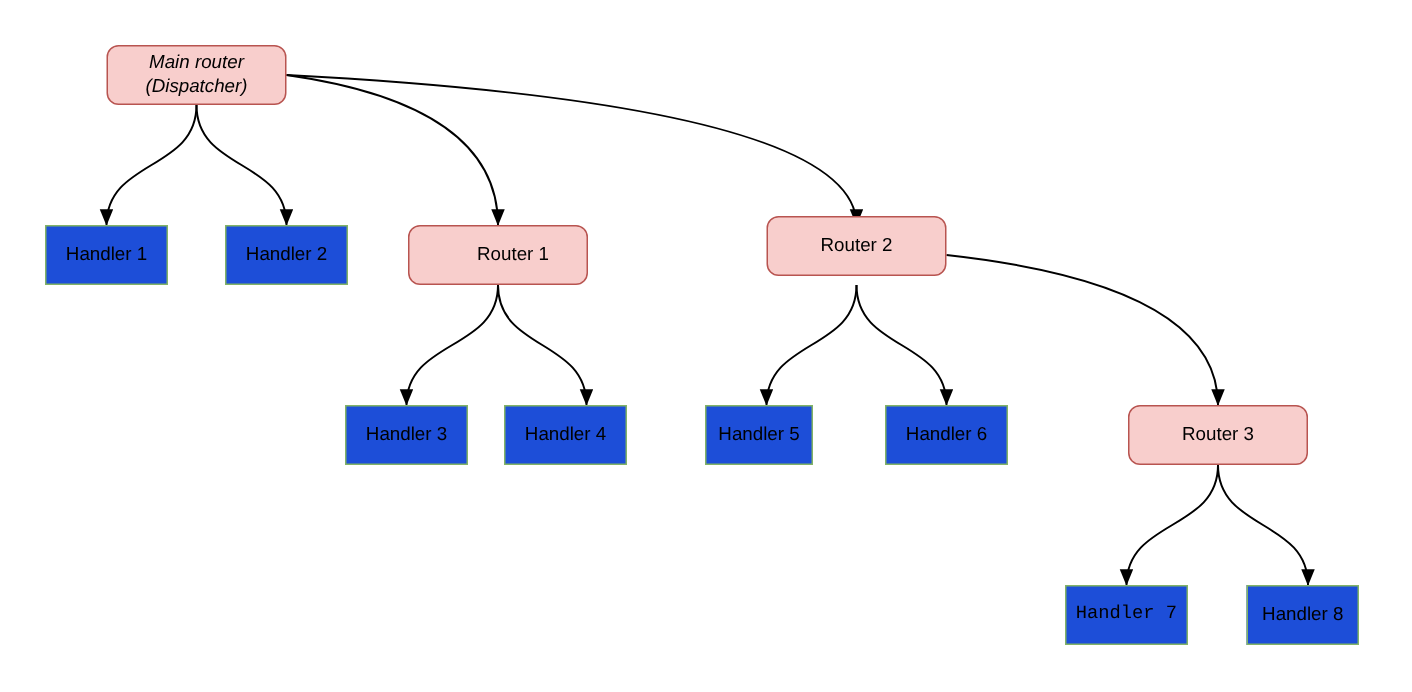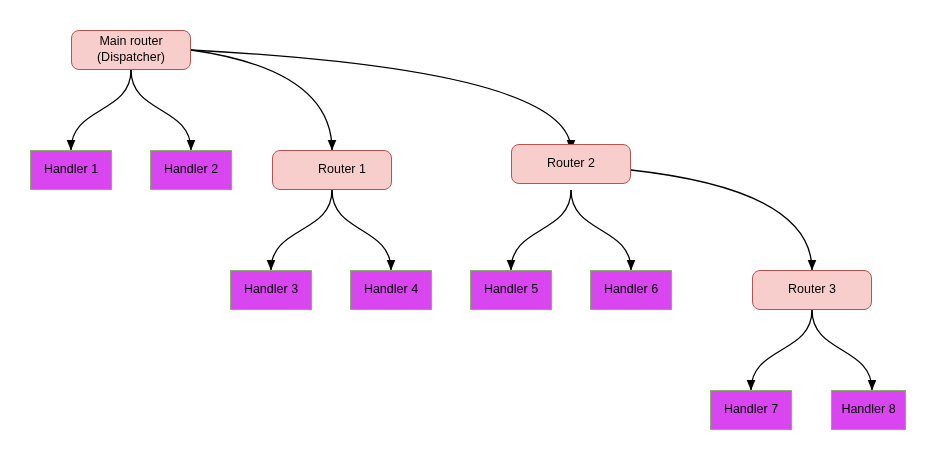--- a/index.html
+++ b/index.html
@@ -40,21 +40,21 @@
     white-space: pre-line;
     border-style: solid;
     border-width: 1px;
   }
   .node.router {
     background: #f8cecc;
     border-color: #b85450;
     border-radius: 8px;
   }
   .node.handler {
-    background: #d946ef;
+    background: #1d4ed8;
     border-color: #82b366;
     border-radius: 0;
   }
 </style>
 </head>
 <body>
 
 <div class="canvas">
   <svg class="edge-layer" width="941" height="461" viewBox="0 0 941 461" xmlns="http://www.w3.org/2000/svg">
     <defs>
@@ -70,27 +70,27 @@
         <path class="edge" d="M 332 190 C 332 234, 271 226, 271 270" marker-end="url(#arrow)" stroke="#000000"></path>
         <path class="edge" d="M 332 190 C 332 234, 391 226, 391 270" marker-end="url(#arrow)" stroke="#000000"></path>
         <path class="edge" d="M 571 190 C 571 234, 511 226, 511 270" marker-end="url(#arrow)" stroke="#000000"></path>
         <path class="edge" d="M 571 190 C 571 234, 631 226, 631 270" marker-end="url(#arrow)" stroke="#000000"></path>
         <path class="edge" d="M 631 170 C 721.5 180, 812 205, 812 270" marker-end="url(#arrow)" stroke="#000000"></path>
         <path class="edge" d="M 812 310 C 812 354, 751 346, 751 390" marker-end="url(#arrow)" stroke="#000000"></path>
         <path class="edge" d="M 812 310 C 812 354, 872 346, 872 390" marker-end="url(#arrow)" stroke="#000000"></path>
       </g>
   </svg>
   <div id="nodes">
-      <div class="node router" style="left: 71px; top: 30px; width: 120px; height: 40px;"><span>Main router
+      <div class="node router" style="left: 71px; top: 30px; width: 120px; height: 40px; font-style: italic;"><span>Main router
 (Dispatcher)</span></div>
       <div class="node handler" style="left: 30px; top: 150px; width: 82px; height: 40px;"><span>Handler 1</span></div>
       <div class="node handler" style="left: 150px; top: 150px; width: 82px; height: 40px;"><span>Handler 2</span></div>
       <div class="node router" style="left: 272px; top: 150px; width: 120px; height: 40px; padding-left: 20px;"><span>Router 1</span></div>
       <div class="node router" style="left: 511px; top: 144px; width: 120px; height: 40px;"><span>Router 2</span></div>
       <div class="node handler" style="left: 230px; top: 270px; width: 82px; height: 40px;"><span>Handler 3</span></div>
-      <div class="node handler" style="left: 350px; top: 270px; width: 82px; height: 40px;"><span>Handler 4</span></div>
-      <div class="node handler" style="left: 470px; top: 270px; width: 82px; height: 40px;"><span>Handler 5</span></div>
+      <div class="node handler" style="left: 336px; top: 270px; width: 82px; height: 40px;"><span>Handler 4</span></div>
+      <div class="node handler" style="left: 470px; top: 270px; width: 72px; height: 40px;"><span>Handler 5</span></div>
       <div class="node handler" style="left: 590px; top: 270px; width: 82px; height: 40px;"><span>Handler 6</span></div>
       <div class="node router" style="left: 752px; top: 270px; width: 120px; height: 40px; justify-content: center;"><span>Router 3</span></div>
-      <div class="node handler" style="left: 710px; top: 390px; width: 82px; height: 40px;"><span>Handler 7</span></div>
+      <div class="node handler" style="left: 710px; top: 390px; width: 82px; height: 40px; font-family: Liberation Mono, monospace;"><span>Handler 7</span></div>
       <div class="node handler" style="left: 831px; top: 390px; width: 75px; height: 40px;"><span>Handler 8</span></div>
     </div>
 </div>
 
 </body></html>

